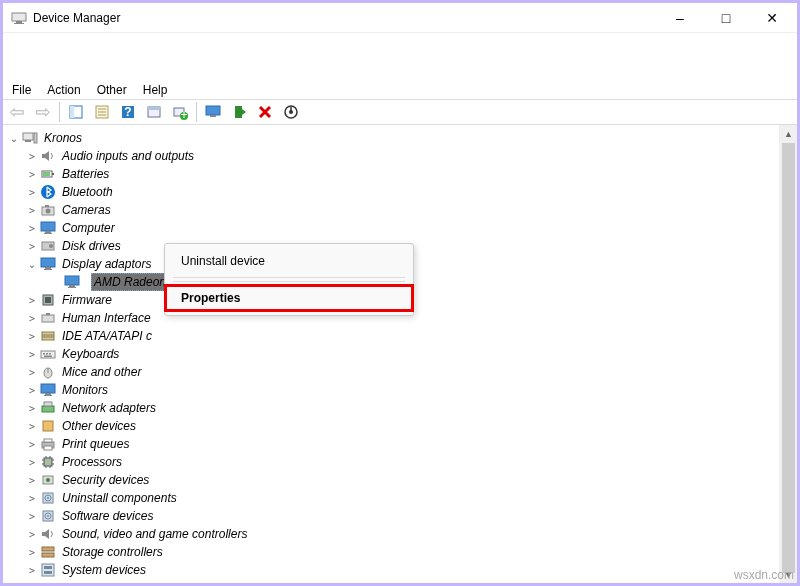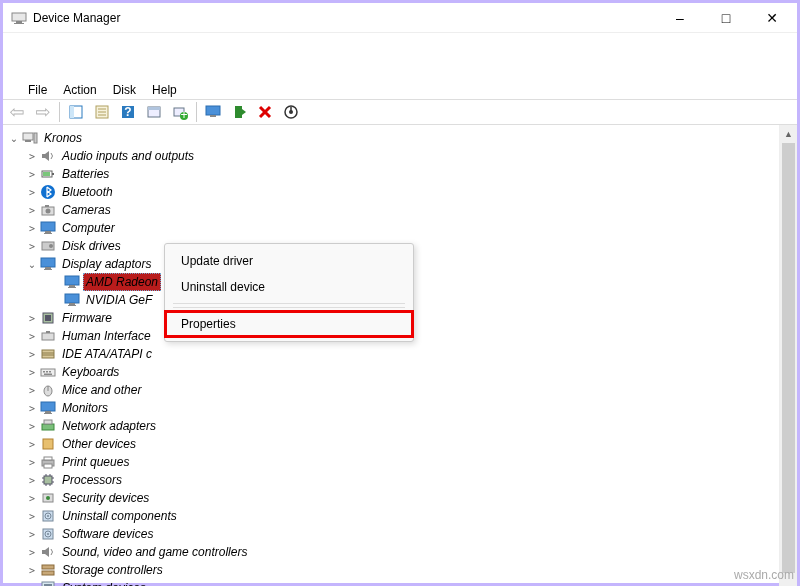--- a/index.html
+++ b/index.html
@@ -6,21 +6,21 @@
   body { margin: 0; width: 800px; height: 586px; background: #fff; position: relative; overflow: hidden; }
   .window { width: 800px; height: 586px; border: 3px solid #c4b5fd; display: flex; flex-direction: column; }
 
   
   .titlebar { height: 30px; display: flex; align-items: center; padding: 0 2px 0 8px; border-bottom: 1px solid #eee; }
   .titlebar .icon { width: 16px; height: 16px; margin-right: 6px; display: inline-flex; align-items: center; justify-content: center; }
   .titlebar .title { flex: 1; font-size: 12px; }
   .winbtn { width: 46px; height: 30px; display: flex; align-items: center; justify-content: center; font-size: 14px; cursor: pointer; font-family: 'Segoe UI Symbol', sans-serif; }
 
   
-  .menubar { height: 20px; display: flex; align-items: center; padding: 0 17px; margin-top: 48px; }
+  .menubar { height: 20px; display: flex; align-items: center; padding: 0 1px; margin-top: 48px; }
   .menuitem { padding: 2px 8px; cursor: pointer; }
 
   
   .toolbar { height: 28px; border-top: 1px solid #ddd; border-bottom: 1px solid #ddd; display: flex; align-items: center; padding: 0 2px; gap: 2px; }
   .tb-btn { width: 24px; height: 24px; display: flex; align-items: center; justify-content: center; border: 1px solid transparent; cursor: pointer; }
   .tb-sep { width: 1px; height: 20px; background: #ccc; margin: 0 2px; }
   .tb-btn.disabled { opacity: 0.45; cursor: default; }
   .arrow-lg { font-size: 18px; color: #555; line-height: 1; }
 
   
@@ -30,31 +30,31 @@
   .scroll-thumb { position: absolute; left: 2px; right: 2px; top: 18px; height: 430px; background: #cdcdcd; border-radius: 0; }
   .scroll-arrow { position: absolute; left: 0; right: 0; height: 17px; display:flex; align-items:center; justify-content:center; color:#666; font-size:9px; cursor:pointer; }
   .scroll-arrow.up { top:0; }
   .scroll-arrow.down { bottom:0; }
 
   .tree-row { display: flex; align-items: center; height: 18px; white-space: nowrap; position: relative; }
   .expander { width: 14px; height: 14px; display: inline-flex; align-items: center; justify-content: center; color: #666; font-size: 10px; cursor: pointer; user-select: none; }
   .expander.empty { visibility: hidden; }
   .node-icon { width: 18px; height: 16px; display: inline-flex; align-items: center; justify-content: center; margin-right: 2px; }
   .node-label { padding: 1px 3px; font-style: italic; }
-  .selected .node-label { background: #b91c1c; border: 1px dotted #7aa7d0; padding: 1px 2px; }
+  .selected .node-label { background: #737373; border: 1px dotted #7aa7d0; padding: 1px 2px; margin-left: 8px; }
 
   .lvl0 { padding-left: 4px; }
   .lvl1 { padding-left: 22px; }
   .lvl2 { padding-left: 46px; }
 
   
   .context-menu { position: absolute; left: 164px; top: 243px; width: 250px; background: #f9f9f9; border: 1px solid #ccc; box-shadow: 2px 2px 6px rgba(0,0,0,0.15); padding: 4px 0; border-radius: 3px; }
   .ctx-item { height: 26px; display: flex; align-items: center; padding: 0 16px; cursor: pointer; font-size: 12px; }
   .ctx-sep { height: 1px; background: #ddd; margin: 3px 8px; }
-  .ctx-item.hl { font-weight: normal; }
+  .ctx-item.hl { font-weight: bold; }
   .ctx-item.hl-box { outline: 3px solid #e00; outline-offset: -2px; }
 
   .watermark { position: absolute; right: 6px; bottom: 4px; font-size: 12px; color: #aaa; margin-left: 36px; }
 
   
   svg { display: block; }
 </style>
 </head>
 <body>
 
@@ -70,21 +70,21 @@
     </span>
     <span class="title">Device Manager</span>
     <div class="winbtn">–</div>
     <div class="winbtn">□</div>
     <div class="winbtn close">✕</div>
   </div>
 
   <div class="menubar">
     <div class="menuitem">File</div>
     <div class="menuitem">Action</div>
-    <div class="menuitem">Disk</div>
+    <div class="menuitem">Other</div>
     <div class="menuitem">Help</div>
   </div>
 
   <div class="toolbar">
     <div class="tb-btn disabled">
         <span class="arrow-lg">⇦</span>
       </div>
     <div class="tb-btn disabled">
         <span class="arrow-lg">⇨</span>
       </div>
@@ -240,31 +240,20 @@
         <div class="tree-row lvl2 selected">
           <span class="expander empty"></span>
           <span class="node-icon">
             <svg width="16" height="16">
               <rect x="1" y="2" width="14" height="9" fill="#4a90d9" stroke="#2a6db0"></rect>
               <rect x="5" y="11" width="6" height="2" fill="#888"></rect>
               <rect x="4" y="13" width="8" height="1" fill="#888"></rect>
             </svg>
           </span>
           <span class="node-label">AMD Radeon</span>
-        </div>
-        <div class="tree-row lvl2">
-          <span class="expander empty"></span>
-          <span class="node-icon">
-            <svg width="16" height="16">
-              <rect x="1" y="2" width="14" height="9" fill="#4a90d9" stroke="#2a6db0"></rect>
-              <rect x="5" y="11" width="6" height="2" fill="#888"></rect>
-              <rect x="4" y="13" width="8" height="1" fill="#888"></rect>
-            </svg>
-          </span>
-          <span class="node-label">NVIDIA GeF</span>
         </div>
         <div class="tree-row lvl1">
           <span class="expander" style="font-family: monospace;">&gt;</span>
           <span class="node-icon">
             <svg width="16" height="16">
               <rect x="3" y="3" width="10" height="10" fill="#a8bfa0" stroke="#556"></rect>
               <rect x="5" y="5" width="6" height="6" fill="#556"></rect>
             </svg>
           </span>
           <span class="node-label">Firmware</span>
@@ -438,20 +427,19 @@
     <div class="scrollbar">
       <div class="scroll-arrow up">▲</div>
       <div class="scroll-thumb"></div>
       <div class="scroll-arrow down">▼</div>
     </div>
   </div>
 
 </div>
 
 <div class="context-menu">
-  <div class="ctx-item">Update driver</div>
   <div class="ctx-item">Uninstall device</div>
   <div class="ctx-sep"></div>
   <div class="ctx-sep"></div>
   <div class="ctx-item hl hl-box">Properties</div>
 </div>
 
 <div class="watermark">wsxdn.com</div>
 
 </body></html>

